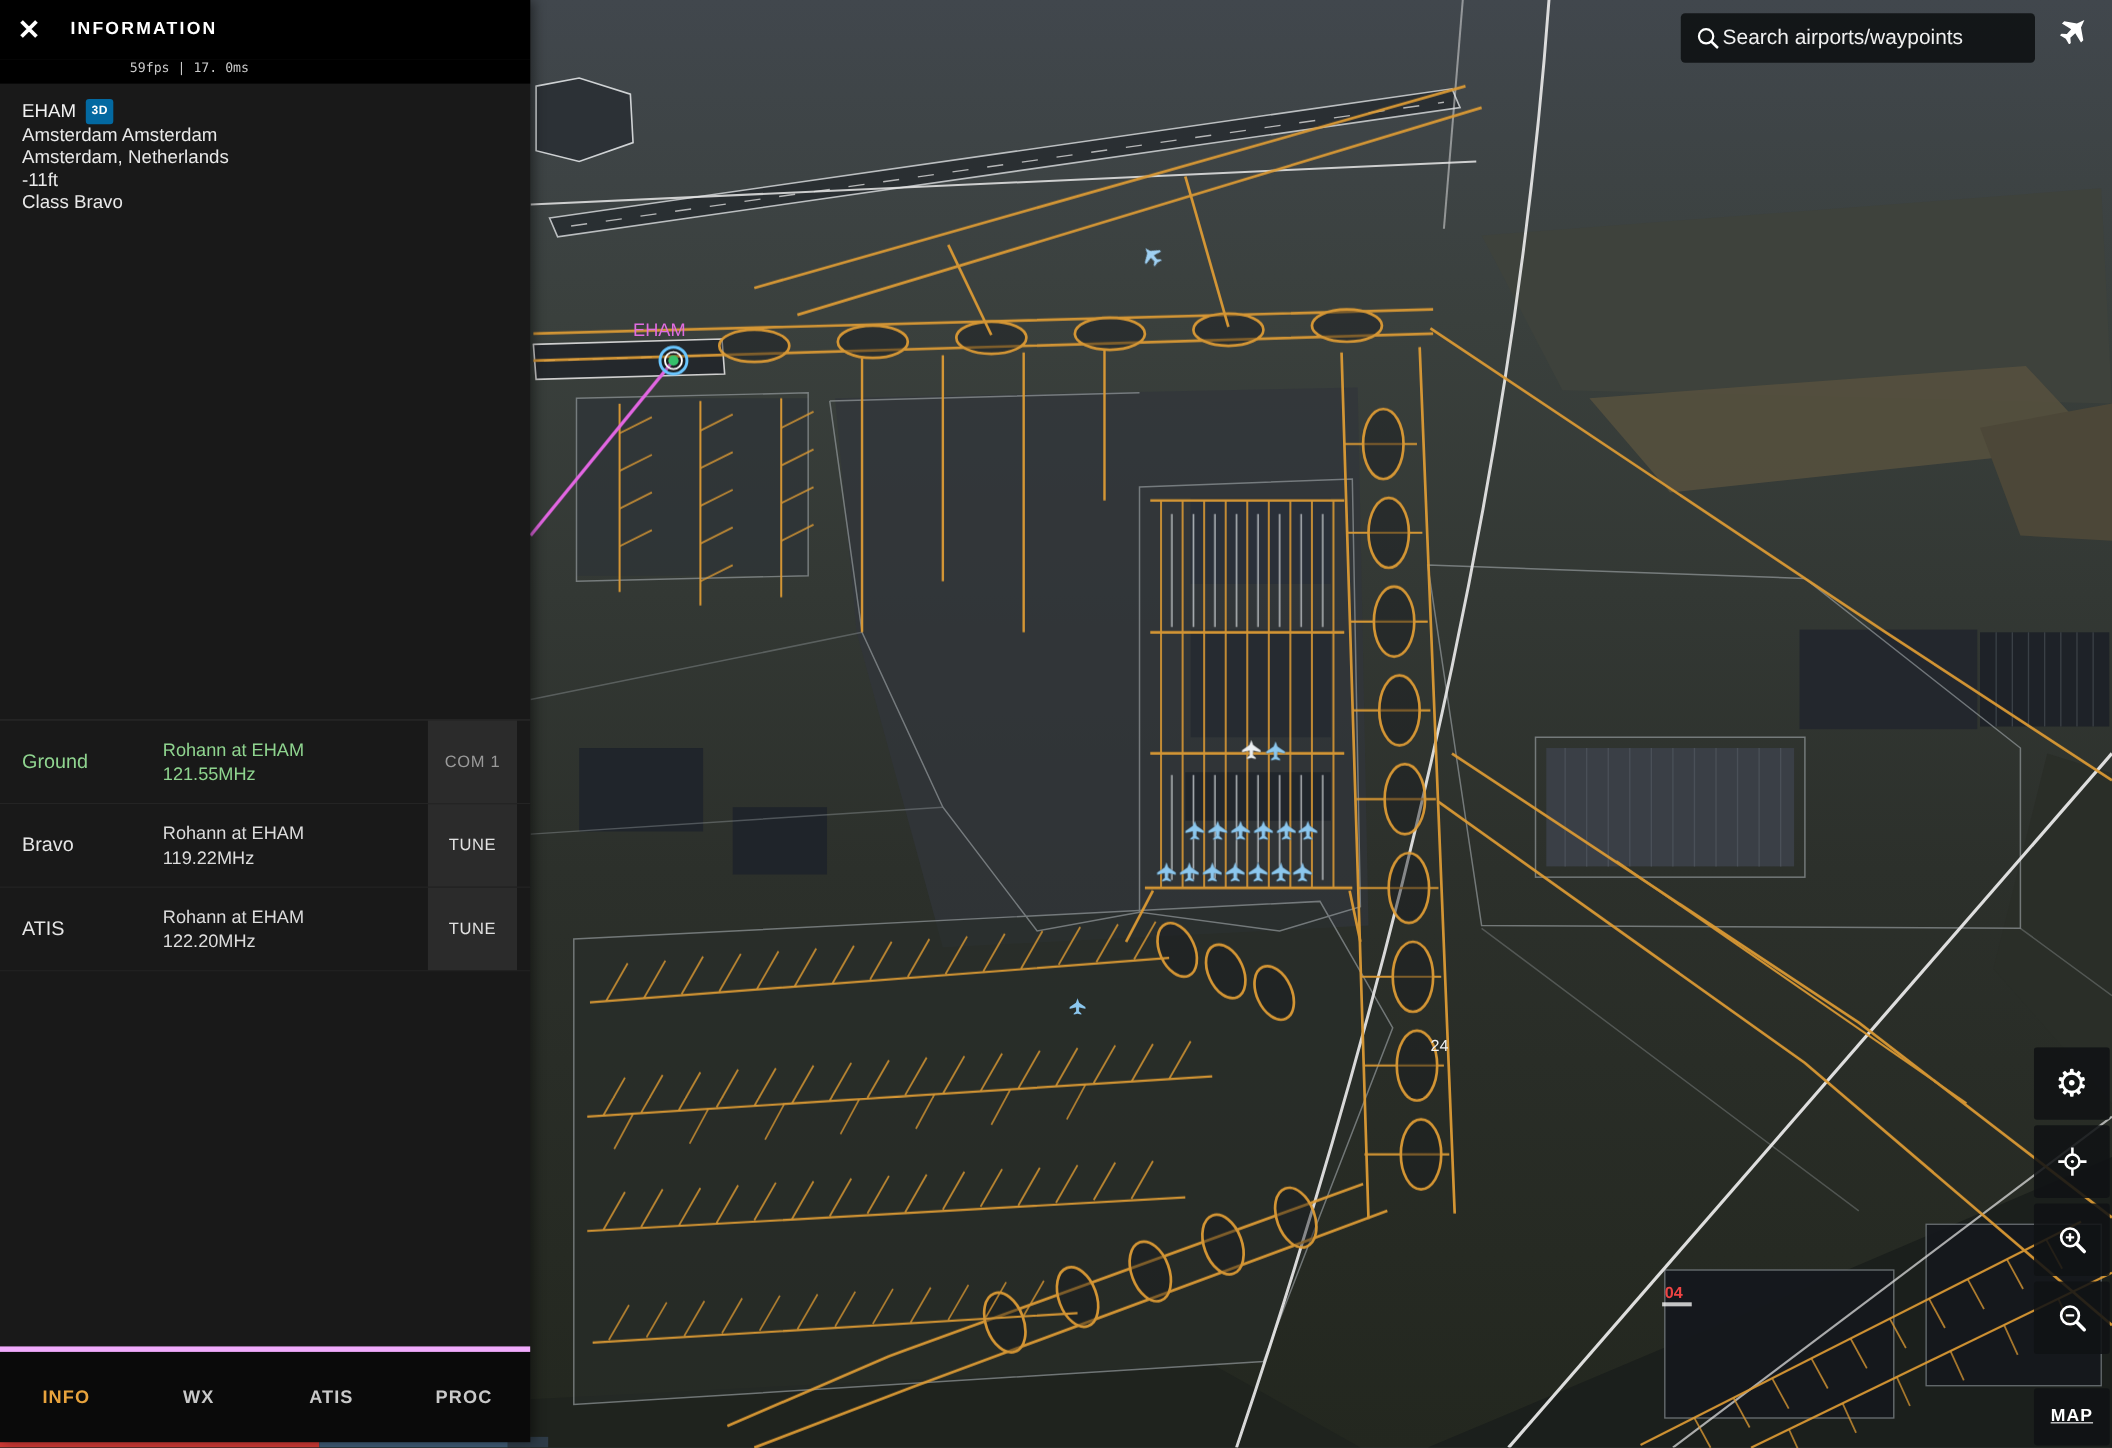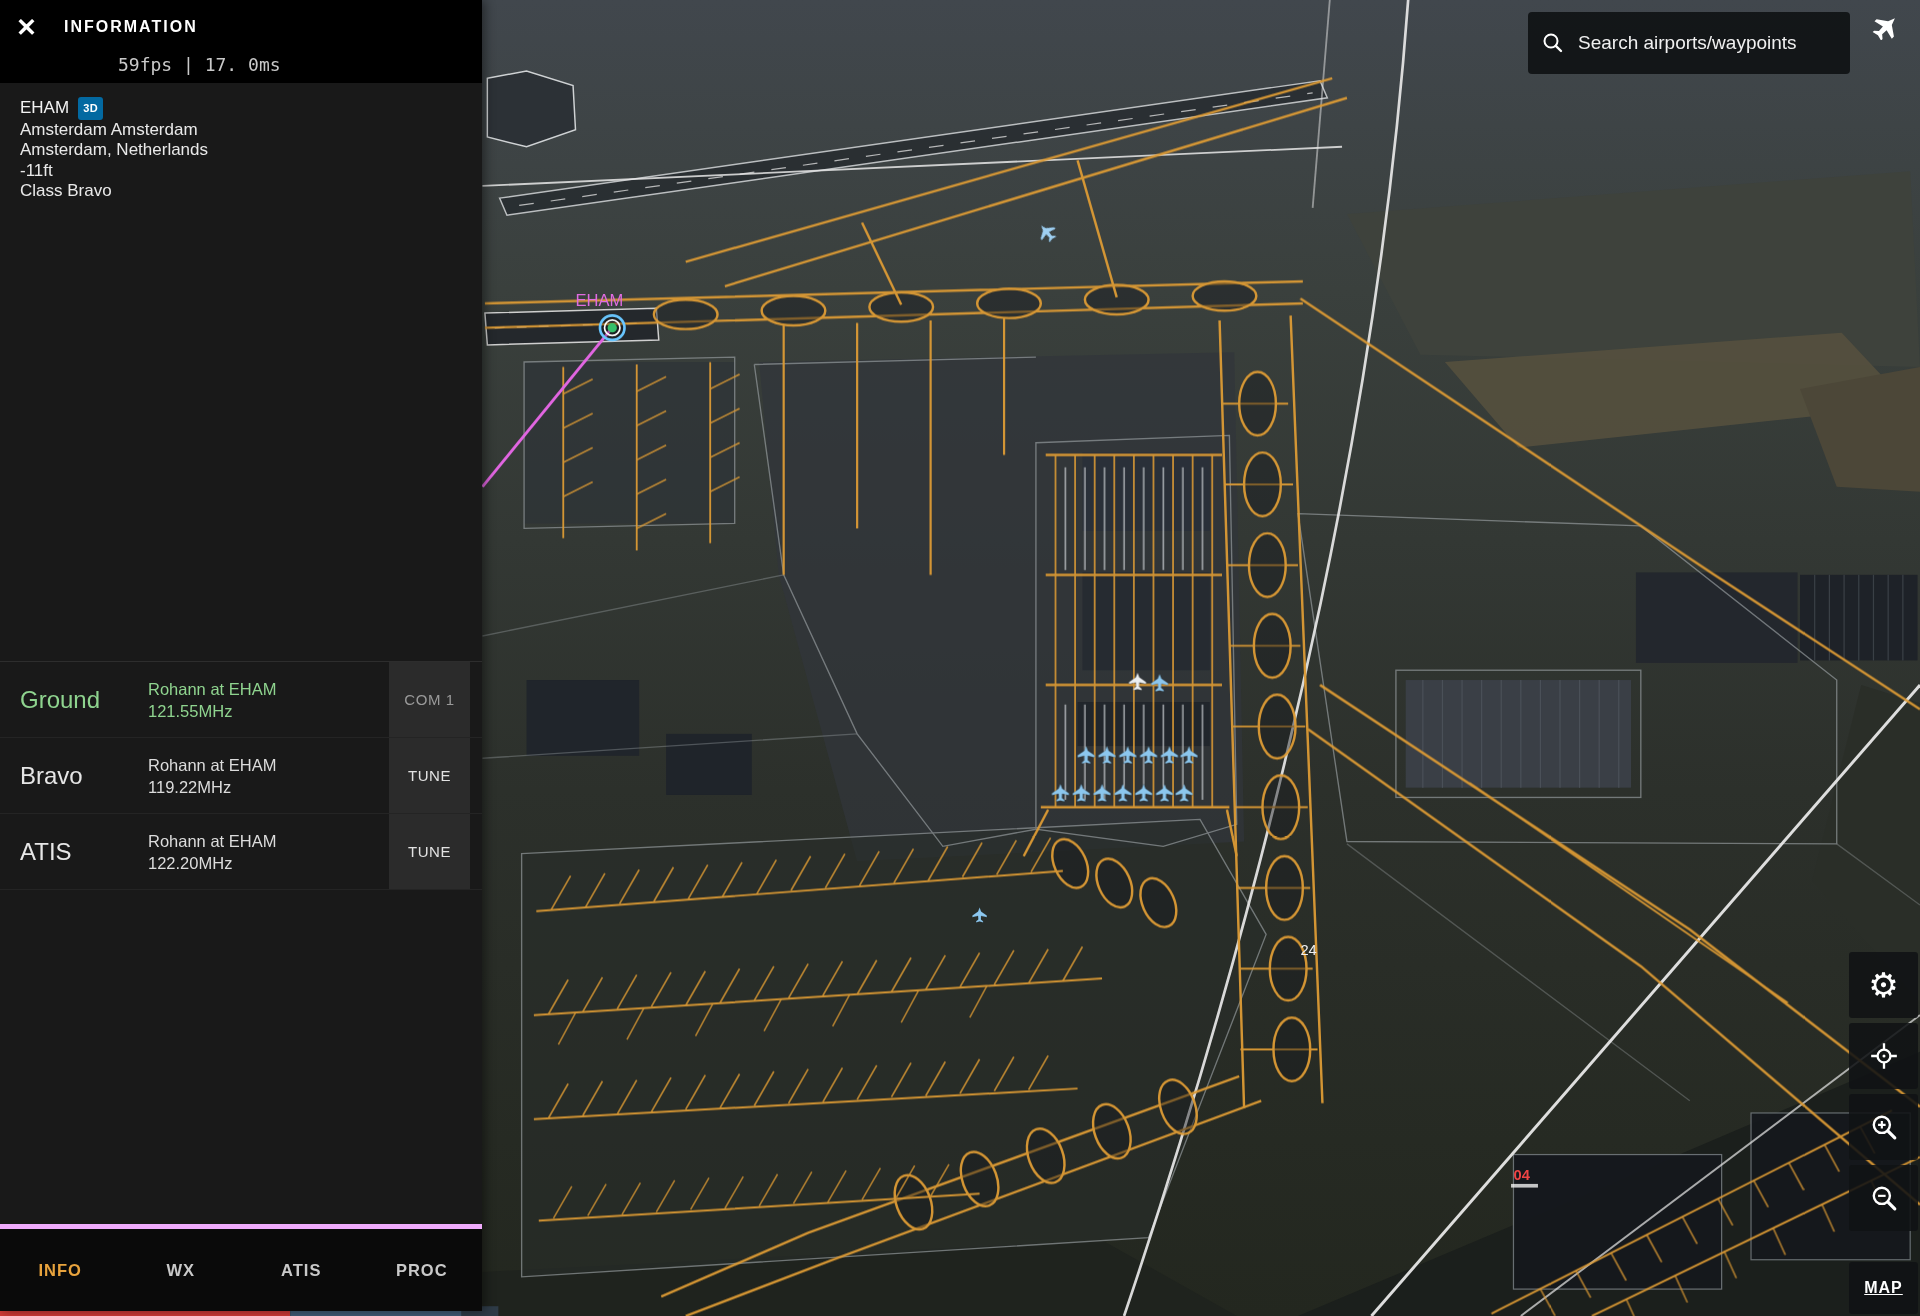--- a/index.html
+++ b/index.html
@@ -14,44 +14,44 @@
   
   .info-panel{
     position:absolute;left:0;top:0;width:482px;height:1311px;
     background:#191919;display:flex;flex-direction:column;z-index:5;
     box-shadow:3px 0 10px rgba(0,0,0,.45);
   }
   .panel-header{background:#000;height:54px;display:flex;align-items:center;padding:0 16px;flex:none;}
   .close-btn{color:#fff;font-size:25px;font-weight:bold;width:34px;cursor:pointer;line-height:1;}
   .panel-title{color:#fff;font-size:16px;font-weight:bold;letter-spacing:2px;margin-left:14px;}
   .perf-row{background:#000;padding:0 0 8px 118px;font-family:"DejaVu Sans Mono",monospace;
-    font-size:18px;color:#c9c9c9;flex:none;}
+    font-size:12px;color:#c9c9c9;flex:none;}
   .airport-info{padding:14px 20px 0;height:578px;box-sizing:border-box;color:#e9e9e9;
     font-size:17px;line-height:20.5px;flex:none;}
   .icao-row{display:flex;align-items:center;gap:9px;}
   .icao{font-size:17px;color:#f2f2f2;}
   .badge-3d{font-size:11px;background:#0369a1;color:#fff;border-radius:3px;padding:1px 5px;
     font-weight:bold;letter-spacing:.5px;}
   .freq-section{border-top:1px solid #2d2d2d;flex:none;}
   .freq-row{display:flex;align-items:center;height:75px;border-bottom:1px solid #242424;padding-left:20px;}
-  .freq-type{width:128px;font-size:24px;color:#e6e6e6;}
+  .freq-type{width:128px;font-size:18px;color:#e6e6e6;}
   .freq-mid{flex:1;font-size:16.5px;color:#dcdcdc;line-height:22px;}
   .freq-action{width:81px;height:75px;margin-right:12px;background:#2b2b2b;color:#e2e2e2;
     font-size:15px;display:flex;align-items:center;justify-content:center;letter-spacing:.6px;cursor:pointer;flex:none;}
   .freq-action.dim{color:#9a9a9a;}
   .freq-row.active .freq-type,.freq-row.active .freq-mid{color:#8fd48f;}
   .tab-bar{margin-top:auto;height:82px;background:#0a0a0a;display:flex;border-top:5px solid #f0abfc;flex:none;}
   .tab{flex:1;display:flex;align-items:center;justify-content:center;color:#c9c9c9;
     font-size:16.5px;font-weight:bold;letter-spacing:1px;cursor:pointer;}
   .tab.active{color:#e8a33d;}
 
   
-  .search-bar{position:absolute;top:12px;left:1528px;width:322px;height:62px;
+  .search-bar{position:absolute;top:12px;left:1528px;width:322px;height:45px;
     background:rgba(10,12,14,.82);border-radius:4px;display:flex;align-items:center;
-    padding:0 14px;gap:12px;box-sizing:border-box;z-index:4;}
+    padding:0 14px;box-sizing:border-box;z-index:4;}
   .search-bar input{flex:1;background:transparent;border:none;outline:none;color:#fff;
     font-size:19px;font-family:"Liberation Sans",sans-serif;min-width:0;}
   .search-bar input::placeholder{color:#f0f0f0;opacity:1;}
 
   .follow-btn{position:absolute;top:8px;right:16px;width:36px;height:36px;display:flex;
     align-items:center;justify-content:center;z-index:4;cursor:pointer;}
 
   
   .map-controls{position:absolute;right:2px;top:952px;width:69px;display:flex;
     flex-direction:column;gap:5px;z-index:4;}

